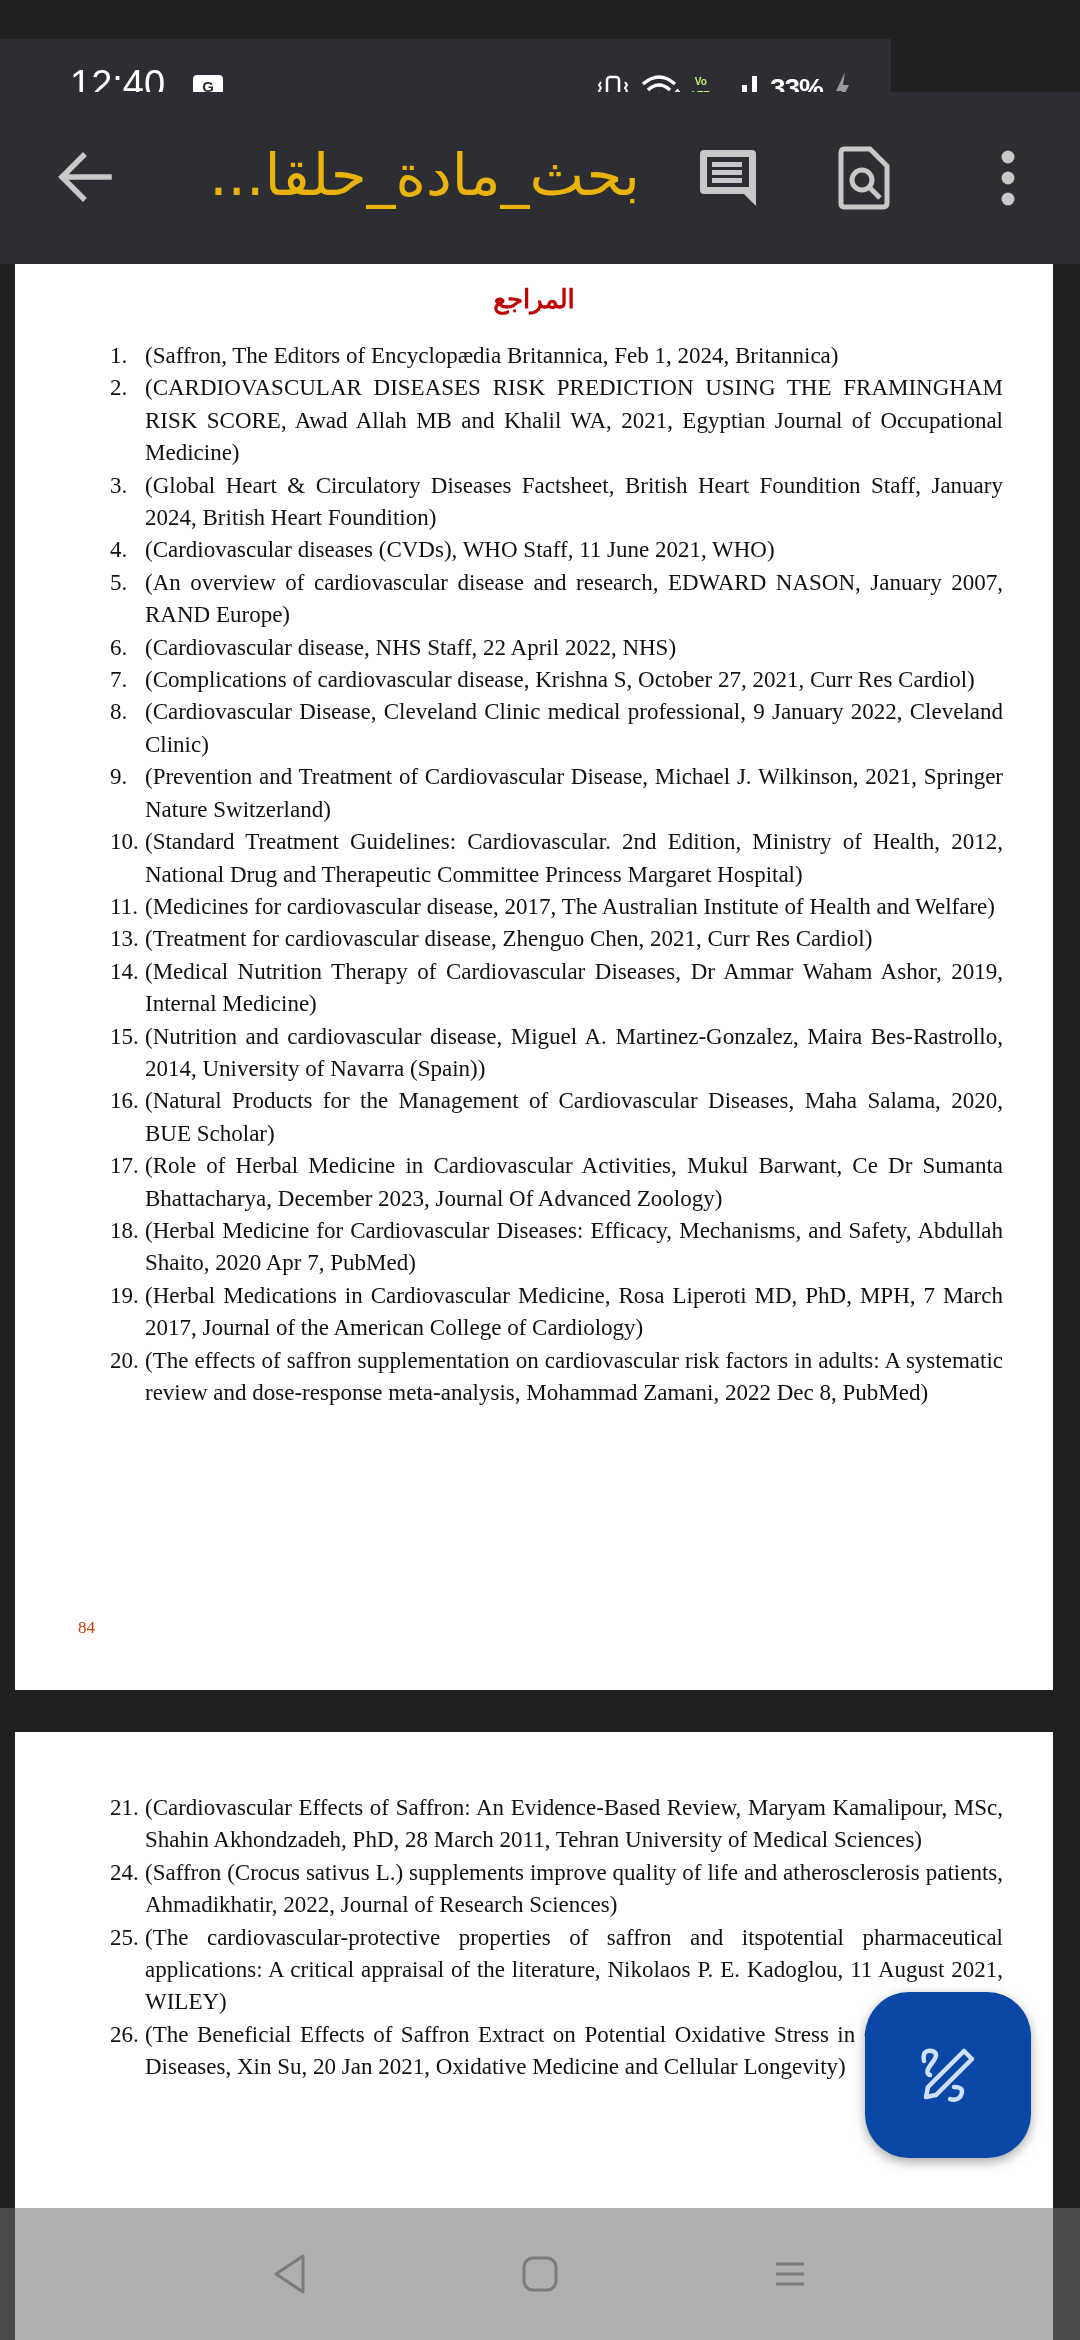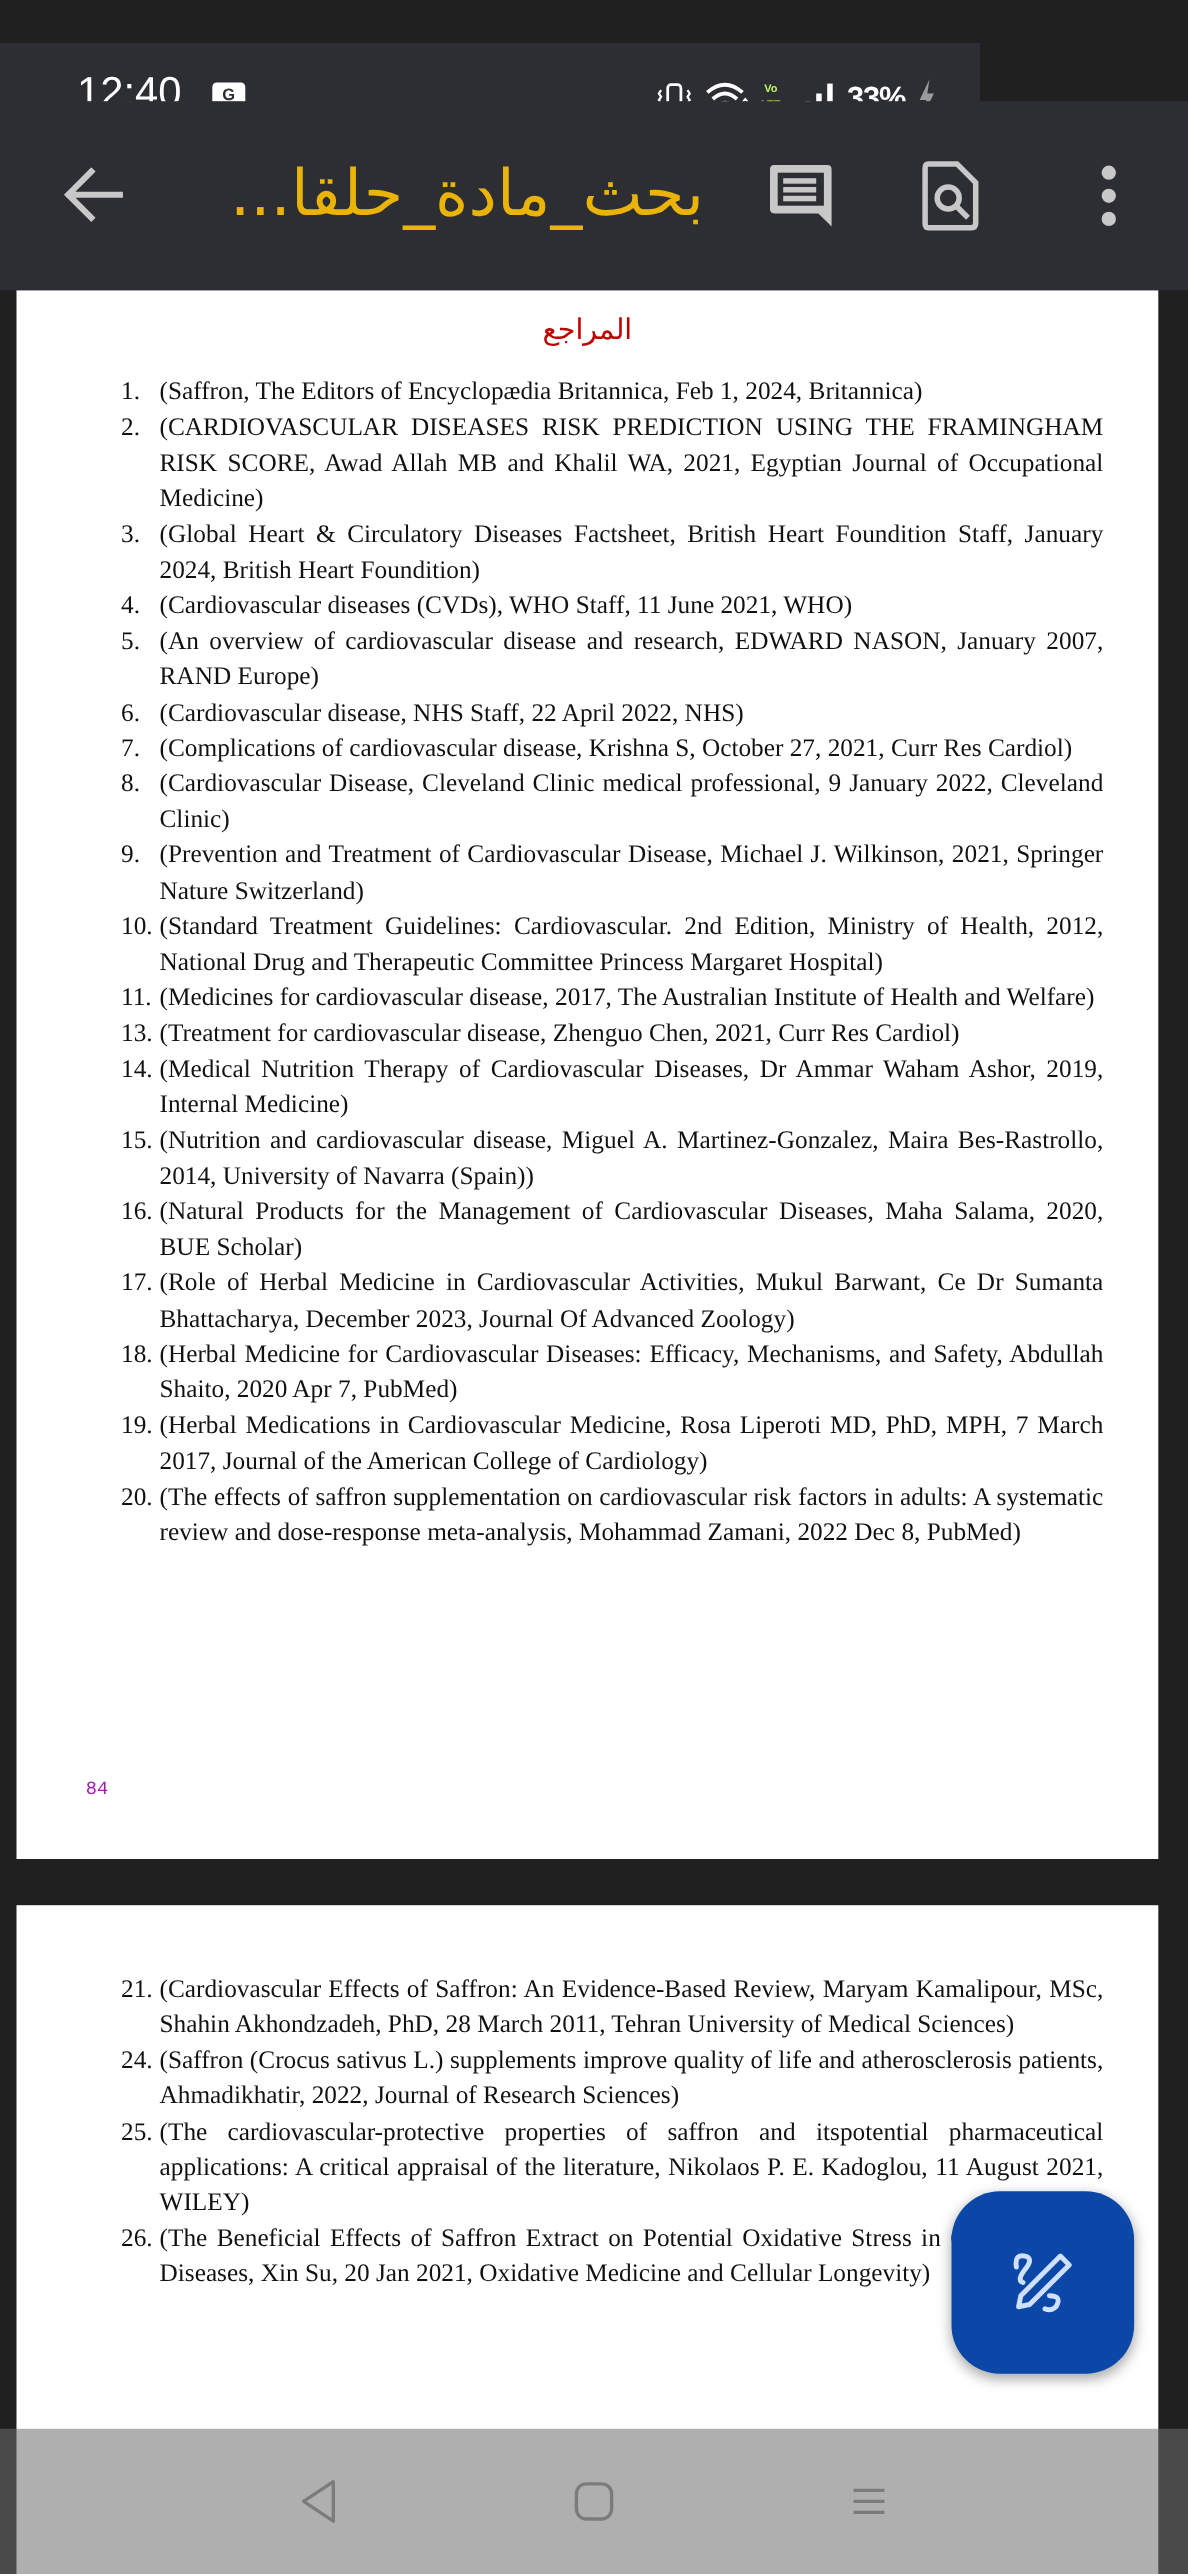--- a/index.html
+++ b/index.html
@@ -36,35 +36,35 @@
   .app-bar .icon-btn { position: absolute; top: 48px; width: 76px; height: 76px; display:flex; align-items:center; justify-content:center; }
 
   .page {
     position: absolute; left: 15px; width: 1038px; background: #fff;
   }
   .page1 { top: 264px; height: 1426px; }
   .page2 { top: 1732px; height: 700px; }
 
   .ref-heading {
     position: absolute; left: 0; top: 20px; width: 100%; text-align: center;
-    color: #c00000; font-size: 26px; font-weight: normal; font-family: "DejaVu Serif", serif;
+    color: #c00000; font-size: 26px; font-weight: bold; font-family: "DejaVu Serif", serif;
   }
   .ref-list { position: absolute; left: 95px; width: 893px; }
   .page1 .ref-list { top: 76px; }
   .page2 .ref-list { top: 60px; }
   .ref-item {
     display: flex; font-family: "Liberation Serif", serif; font-size: 23px; color: #111;
     line-height: 32.4px;
   }
   .ref-num { width: 35px; flex: 0 0 35px; white-space: nowrap; }
   .ref-text { flex: 1; text-align: justify; }
 
   .page-number {
-    position: absolute; left: 63px; top: 1354px; font-size: 17px; color: #a21caf;
-    font-family: Liberation Mono, monospace;
+    position: absolute; left: 63px; top: 1354px; font-size: 17px; color: #c2410c;
+    font-family: Liberation Serif, serif;
   }
 
   .fab {
     position: absolute; left: 865px; top: 1992px; width: 166px; height: 166px;
     background: #0a47a6; border-radius: 44px; box-shadow: 0 4px 12px rgba(0,0,0,0.35);
     display: flex; align-items: center; justify-content: center;
   }
 
   .nav-overlay {
     position: absolute; left: 0; top: 2208px; width: 1080px; height: 132px;

